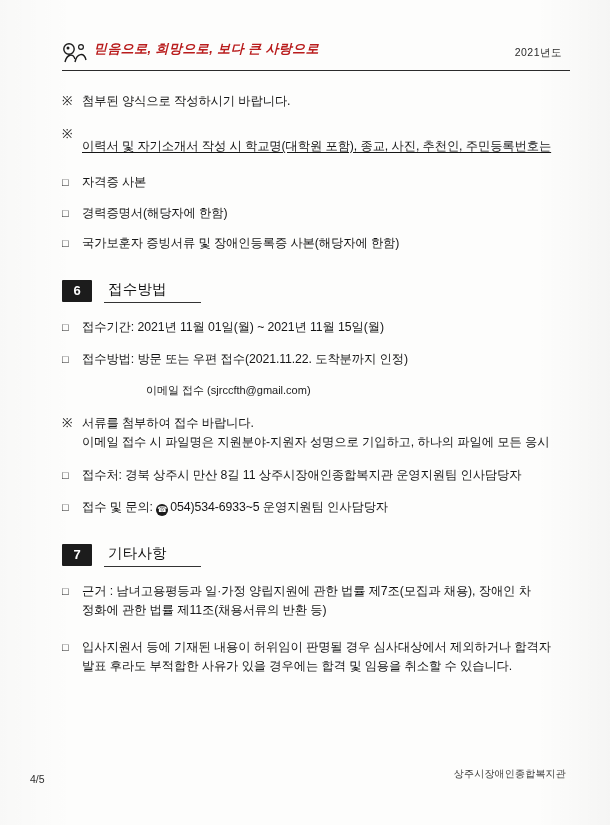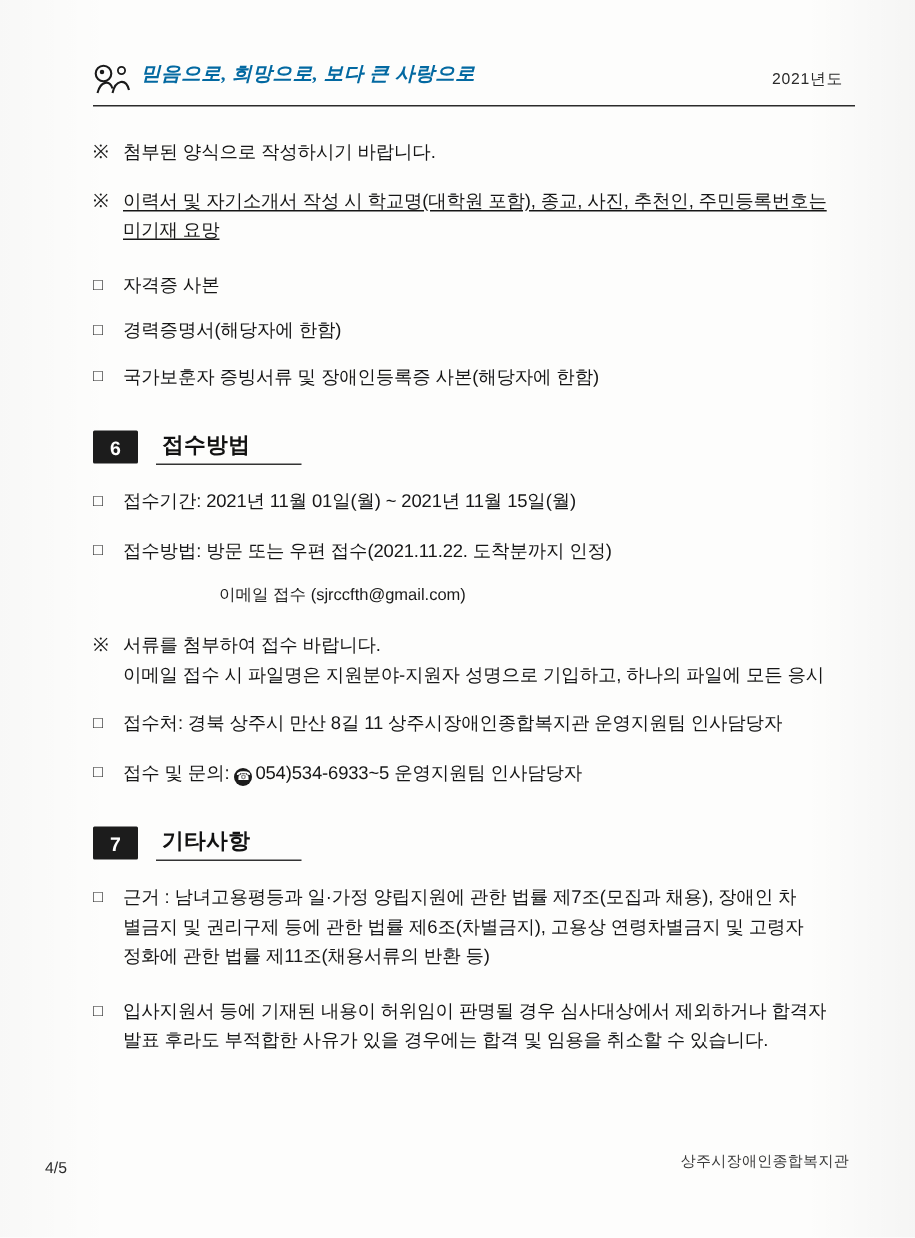--- a/index.html
+++ b/index.html
@@ -42,26 +42,26 @@
     position: absolute;
     left: 0;
     top: 2px;
     width: 26px;
     height: 22px;
   }
   .header-slogan {
     position: absolute;
     left: 32px;
     top: 0px;
-    font-family: Liberation Serif, serif;
+    font-family: Liberation Sans, sans-serif;
     font-style: italic;
     font-weight: bold;
     font-size: 13px;
     letter-spacing: 0.4px;
-    color: #0369a1;
+    color: #b91c1c;
     white-space: nowrap;
   }
   .header-year {
     position: absolute;
     right: 8px;
     top: 6px;
     font-size: 10.5px;
     color: #2a2a2a;
     letter-spacing: 0.5px;
   }
@@ -100,20 +100,21 @@
     flex: 1 1 auto;
     font-size: 12.3px;
     line-height: 19.5px;
     color: #161616;
     letter-spacing: -0.1px;
   }
   .btext .line { display: block; }
   .underline {
     text-decoration: underline;
     text-underline-offset: 2px;
+    margin-top: 12px;
   }
 
   .tight { margin-bottom: 11px; }
   .loose { margin-bottom: 17px; }
 
   
   .section-head {
     display: flex;
     align-items: center;
     margin: 26px 0 16px 0;
@@ -127,21 +128,21 @@
     font-weight: bold;
     display: flex;
     align-items: center;
     justify-content: center;
     border-radius: 1px;
     flex: 0 0 auto;
   }
   .section-title {
     margin-left: 16px;
     font-size: 14.5px;
-    font-weight: bold;
+    font-weight: normal;
     color: #121212;
     letter-spacing: 0.2px;
     position: relative;
     padding-bottom: 3px;
   }
   .section-title:after {
     content: "";
     position: absolute;
     left: -4px;
     right: -34px;
@@ -210,21 +211,20 @@
       <div class="marker">※</div>
       <div class="btext">
         <span class="line">첨부된 양식으로 작성하시기 바랍니다.</span>
       </div>
     </div>
 
     <div class="block loose">
       <div class="marker">※</div>
       <div class="btext">
         <span class="line underline">이력서 및 자기소개서 작성 시 학교명(대학원 포함), 종교, 사진, 추천인, 주민등록번호는</span>
-        <span class="line underline">미기재 요망</span>
       </div>
     </div>
 
     <div class="block tight">
       <div class="marker box">□</div>
       <div class="btext">자격증 사본</div>
     </div>
     <div class="block tight">
       <div class="marker box">□</div>
       <div class="btext">경력증명서(해당자에 한함)</div>
@@ -273,21 +273,20 @@
 
     <div class="section-head">
       <div class="section-num">7</div>
       <div class="section-title">기타사항</div>
     </div>
 
     <div class="block loose">
       <div class="marker box">□</div>
       <div class="btext">
         <span class="line">근거 : 남녀고용평등과 일·가정 양립지원에 관한 법률 제7조(모집과 채용), 장애인 차</span>
-        <span class="line">별금지 및 권리구제 등에 관한 법률 제6조(차별금지), 고용상 연령차별금지 및 고령자</span>
         <span class="line">정화에 관한 법률 제11조(채용서류의 반환 등)</span>
       </div>
     </div>
 
     <div class="block">
       <div class="marker box">□</div>
       <div class="btext">
         <span class="line">입사지원서 등에 기재된 내용이 허위임이 판명될 경우 심사대상에서 제외하거나 합격자</span>
         <span class="line">발표 후라도 부적합한 사유가 있을 경우에는 합격 및 임용을 취소할 수 있습니다.</span>
       </div>

